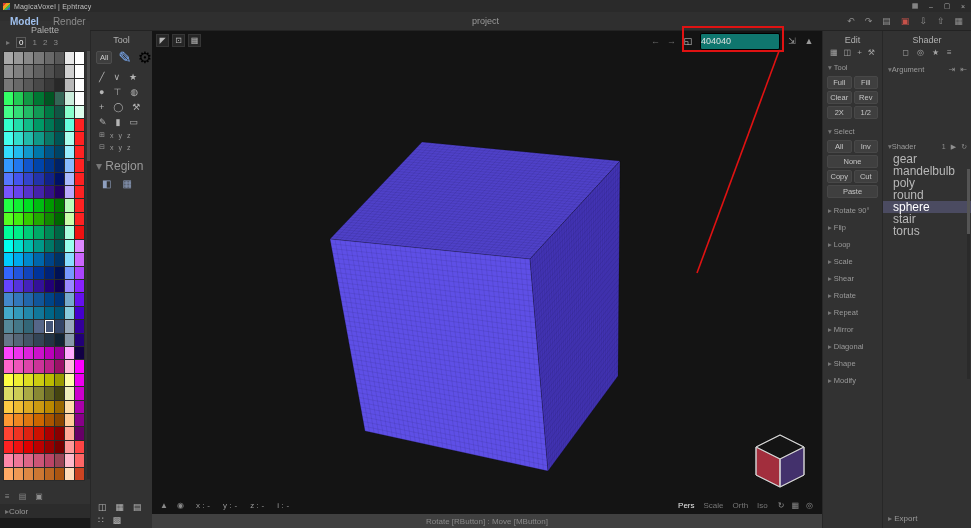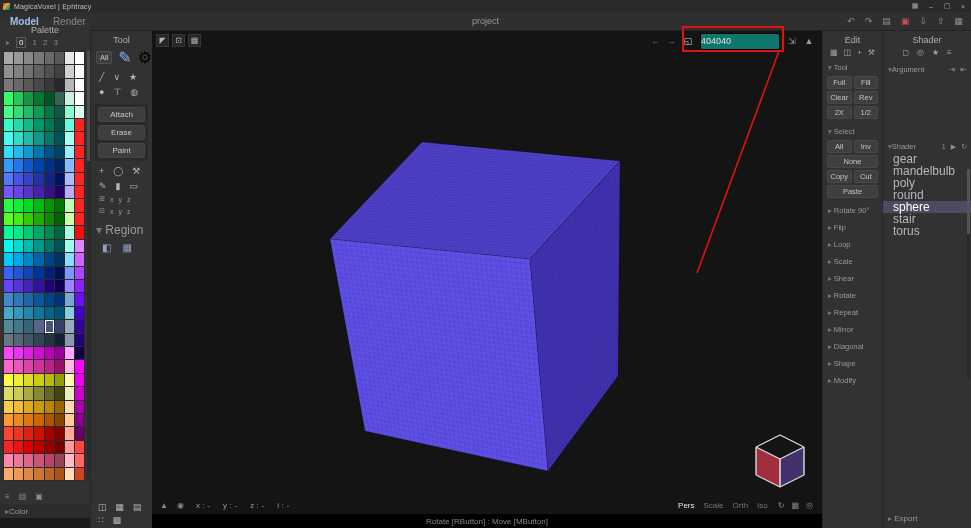--- a/index.html
+++ b/index.html
@@ -59,21 +59,21 @@
   .size-box{width:78px;height:15px;background:#0f766e;border:1px solid #000;border-radius:2px;display:flex;align-items:center;justify-content:flex-start;font-size:9px;color:#e0e0e0;}
   .fit-icon,.pyramid-icon{color:#9a9a9a;font-size:9px;width:10px;text-align:center;}
   .vp-bottombar{position:absolute;left:0;bottom:0;width:100%;height:17px;display:flex;align-items:center;font-size:8px;color:#9a9a9a;}
   .vp-bottom-left-icons{display:flex;gap:9px;margin-left:8px;font-size:8px;color:#8a8a8a;}
   .vp-coords{display:flex;gap:13px;margin-left:12px;}
   .coord{display:flex;gap:3px;}
   .vp-view-modes{margin-left:auto;display:flex;gap:9px;}
   .vmode{color:#777;}
   .vmode.active{color:#e8e8e8;}
   .vp-right-icons{display:flex;gap:7px;margin:0 9px 0 10px;color:#8a8a8a;}
-  .status-strip{position:absolute;left:152px;top:514px;width:670px;height:14px;background:#000000;display:flex;align-items:center;justify-content:center;font-size:8px;color:#8a8a8a;}
+  .status-strip{position:absolute;left:152px;top:514px;width:670px;height:14px;background:#404040;display:flex;align-items:center;justify-content:center;font-size:8px;color:#8a8a8a;}
   
   .edit-panel{position:absolute;left:822px;top:31px;width:60px;height:497px;background:#323232;border-left:1px solid #272727;box-sizing:border-box;}
   .edit-header-icons{display:flex;gap:6px;justify-content:center;font-size:8px;color:#a5a5a5;padding-top:2px;}
   .sec-header{font-size:7.5px;color:#9a9a9a;padding:6px 0 2px 5px;white-space:nowrap;}
   .sec-header::before{content:"▸ ";color:#777;}
   .sec-header.expanded::before{content:"▾ ";}
   .btn-row{display:flex;gap:2px;margin:2px 4px;}
   .ebtn{flex:1;height:13px;background:#3f3f3f;border:1px solid #484848;border-radius:2px;display:flex;align-items:center;justify-content:center;font-size:7.5px;color:#c5c5c5;box-sizing:border-box;}
   
   .shader-panel{position:absolute;left:882px;top:31px;width:89px;height:497px;background:#323232;border-left:1px solid #272727;box-sizing:border-box;}
@@ -410,25 +410,20 @@
       <div class="brush-icons">
         <span class="s-icon">╱</span>
         <span class="s-icon">∨</span>
         <span class="s-icon">★</span>
       </div>
       <div class="brush-icons">
         <span class="s-icon">●</span>
         <span class="s-icon">⊤</span>
         <span class="s-icon">◍</span>
       </div>
-    </div>
-  <div class="mode-block">
-      <div class="mode-btn">Attach</div>
-      <div class="mode-btn">Erase</div>
-      <div class="mode-btn">Paint</div>
     </div>
   <div>
       <div class="brush-icons">
         <span class="s-icon">+</span>
         <span class="s-icon">◯</span>
         <span class="s-icon">⚒</span>
       </div>
       <div class="brush-icons">
         <span class="s-icon">✎</span>
         <span class="s-icon">▮</span>

